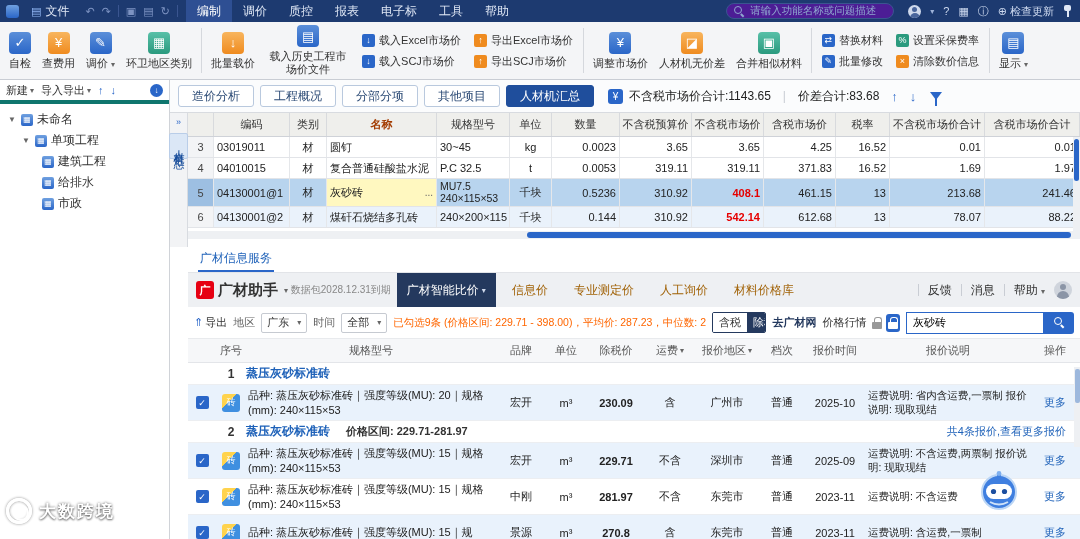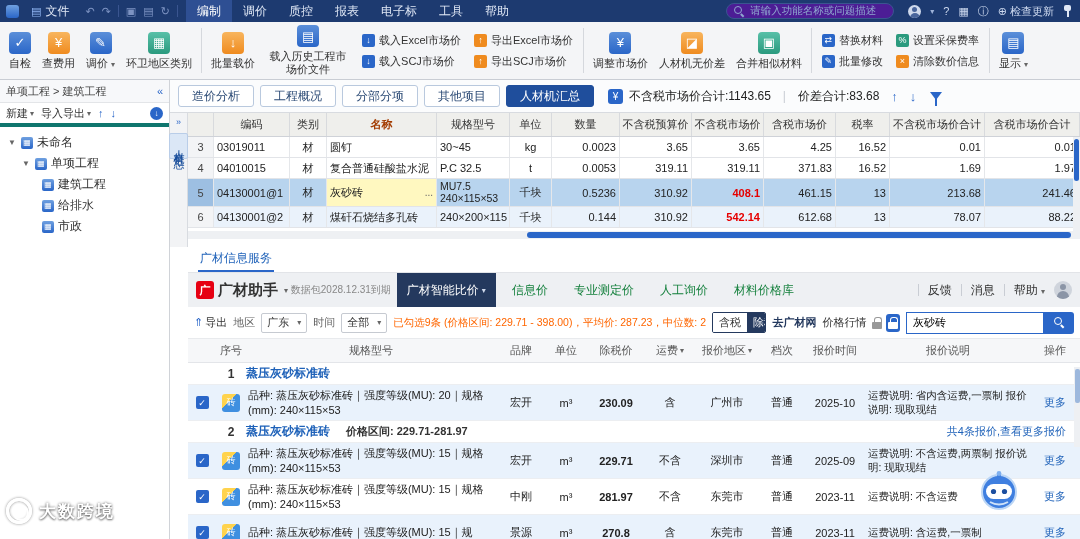--- a/index.html
+++ b/index.html
@@ -100,21 +100,21 @@
 .vscroll .thumb{position:absolute;top:2px;left:1px;width:5px;height:42px;background:#2a66c8;border-radius:3px}
 
 
 #bottom{position:absolute;left:18px;top:167px;width:892px;height:292px;background:#fff;overflow:hidden}
 .svc-bar{height:26px;border-bottom:1px solid #e2e4e8;display:flex;align-items:flex-end;padding:0 10px}
 .svc-tab{color:#1f62b9;font-size:12px;font-weight:normal;padding:4px 2px 3px;border-bottom:2px solid #2a66c8}
 .ga-bar{height:34px;background:#eef0f3;display:flex;align-items:center;padding:0 0 0 8px;gap:6px}
 .ga-logo{display:flex;align-items:center;gap:4px;font-size:15px;font-weight:bold;color:#333;white-space:nowrap}
 .gl{width:18px;height:18px;background:#e60012;border-radius:3px;color:#fff;font-size:11px;display:flex;align-items:center;justify-content:center}
 .ga-exp{font-size:10px;color:#888;white-space:nowrap}
-.ga-tab{font-size:12px;color:#15803d;padding:0 10px;height:34px;display:flex;align-items:center;gap:3px;white-space:nowrap}
+.ga-tab{font-size:12px;color:#a16207;padding:0 10px;height:34px;display:flex;align-items:center;gap:3px;white-space:nowrap}
 .ga-tab.active{background:#24395e;color:#fff}
 .ga-right{margin-left:auto;display:flex;align-items:center;gap:9px;font-size:12px;color:#333;padding-right:8px}
 .ga-right .gsep{width:1px;height:12px;background:#c9cdd4}
 .av-circ{width:18px;height:18px;border-radius:50%;background:#cfd4dc;position:relative;overflow:hidden}
 .av-circ::before{content:"";position:absolute;left:6px;top:3px;width:6px;height:6px;border-radius:50%;background:#8b95a6}
 .av-circ::after{content:"";position:absolute;left:3px;top:10px;width:12px;height:8px;border-radius:6px 6px 0 0;background:#8b95a6}
 
 .flt-bar{height:32px;display:flex;align-items:center;gap:6px;padding:0 6px;border-bottom:1px solid #e8eaed;font-size:11px;color:#333;white-space:nowrap}
 .exp-ic{color:#2a66c8;font-size:11px}
 .lbl{color:#666}
@@ -326,24 +326,20 @@
     <div class="rb-sep"></div>
     <div class="rb-big">
       <span class="ric ric-blue">
           <span>▤</span>
         </span>
       <span class="rlbl"><span>显示</span> <span class="crt">▾</span></span>
     </div>
   </div>
 
   <div id="sidebar">
-    <div class="sb-crumb">
-      <span>单项工程 &gt; 建筑工程</span>
-      <span class="sp">«</span>
-    </div>
     <div class="sb-tools">
       <span class="tl">
           <span>新建</span>
           <span class="crt">▾</span>
         </span>
       <span class="tl">
           <span>导入导出</span>
           <span class="crt">▾</span>
         </span>
       <span class="sb-arr">↑</span>

